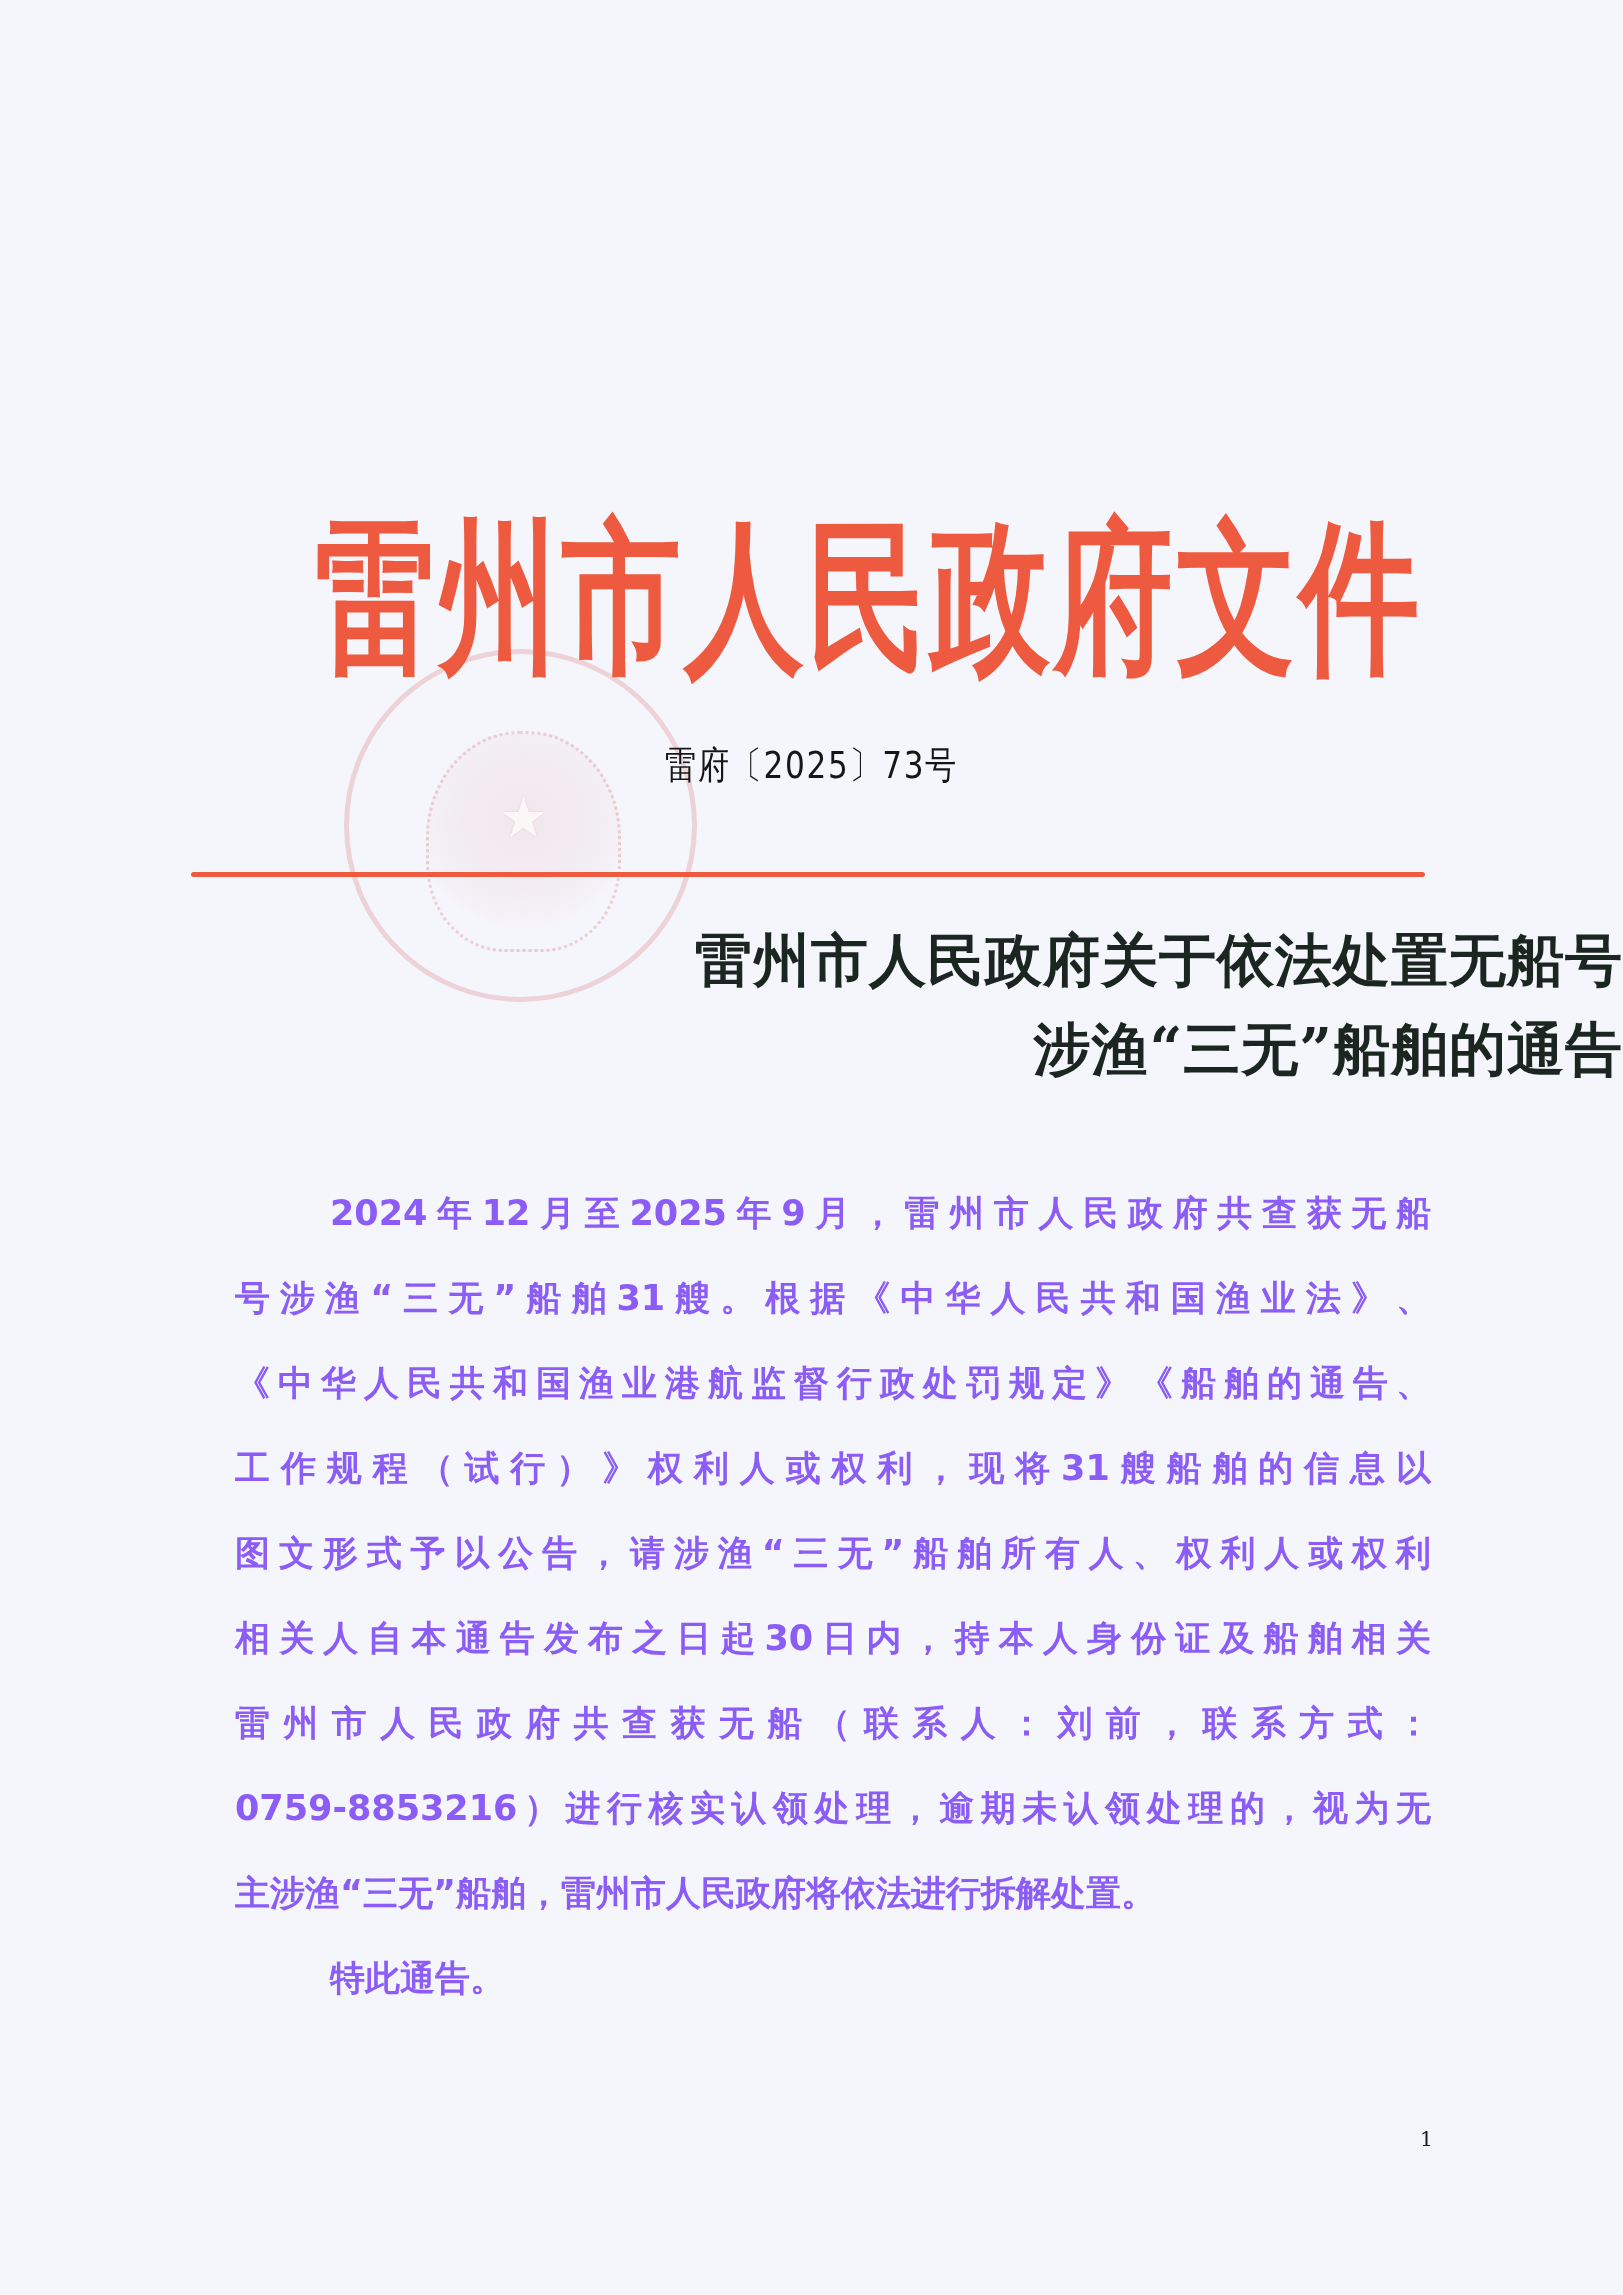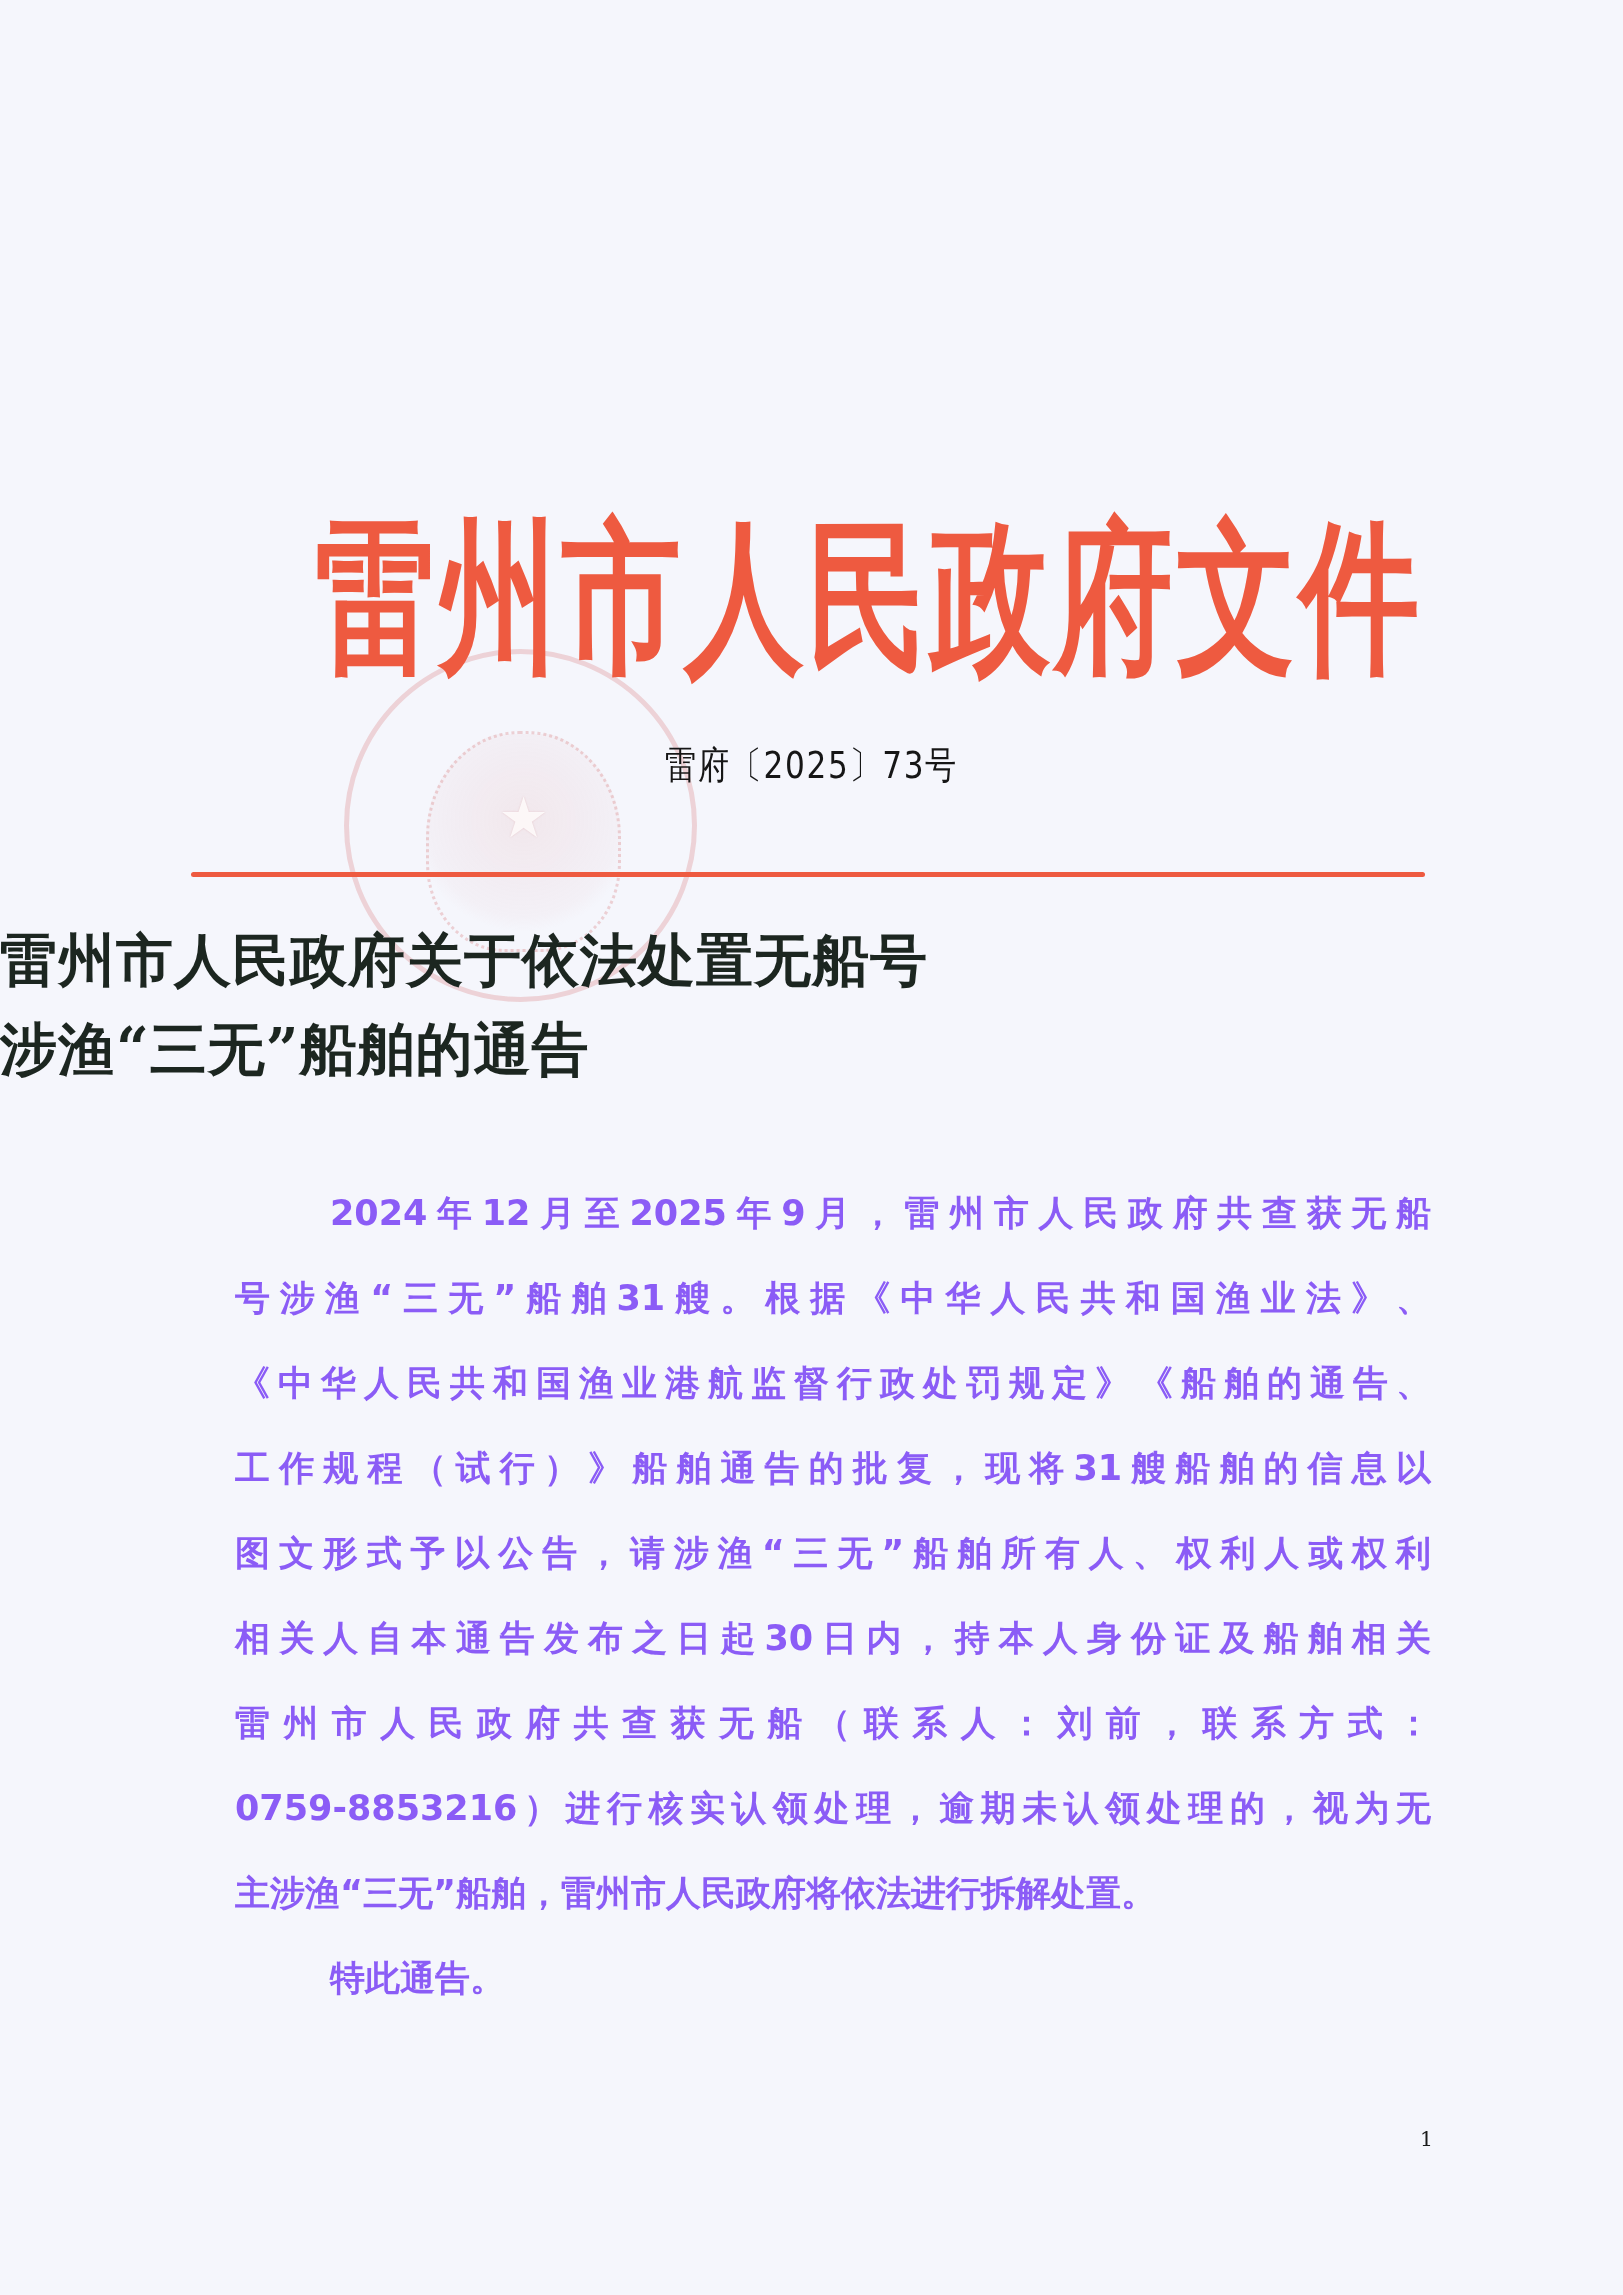--- a/index.html
+++ b/index.html
@@ -50,21 +50,21 @@
     font-family: "DejaVu Sans", sans-serif;
     transform: scaleX(0.82); color: #161616;
   }
 
   .redline {
     position: absolute; left: 191px; top: 872px; width: 1234px; height: 5.1px;
     background: #ee5a40; border-radius: 2.6px;
   }
 
   .title {
-    position: absolute; left: 0; width: 100%; text-align: left;
+    position: absolute; left: 0; width: 100%; text-align: right;
     font-family: "DejaVu Serif", serif; font-weight: bold;
     font-size: 57px; line-height: 1; color: #1c2620; letter-spacing: 1px;
   }
   .title.l1 { top: 931px; }
   .title.l2 { top: 1020px; }
 
   .body {
     position: absolute; left: 235px; top: 1171px; width: 1196px;
     font-family: "DejaVu Sans", sans-serif;
     font-size: 35px; line-height: 85px; color: #8b5cf6; font-weight: bold;
@@ -106,21 +106,21 @@
 
   <div class="redline"></div>
 
   <div class="title l1">雷州市人民政府关于依法处置无船号</div>
   <div class="title l2">涉渔“三无”船舶的通告</div>
 
   <div class="body">
     <span class="line indent">2024年12月至2025年9月，雷州市人民政府共查获无船</span>
     <span class="line">号涉渔“三无”船舶31艘。根据《中华人民共和国渔业法》、</span>
     <span class="line">《中华人民共和国渔业港航监督行政处罚规定》《船舶的通告、</span>
-    <span class="line">工作规程（试行）》船舶通告的批复，现将31艘船舶的信息以</span>
+    <span class="line">工作规程（试行）》权利人或权利，现将31艘船舶的信息以</span>
     <span class="line">图文形式予以公告，请涉渔“三无”船舶所有人、权利人或权利</span>
     <span class="line">相关人自本通告发布之日起30日内，持本人身份证及船舶相关</span>
     <span class="line">雷州市人民政府共查获无船（联系人：刘前，联系方式：</span>
     <span class="line">0759-8853216）进行核实认领处理，逾期未认领处理的，视为无</span>
     <span class="line last">主涉渔“三无”船舶，雷州市人民政府将依法进行拆解处置。</span>
     <span class="line closing">特此通告。</span>
   </div>
 
   <div class="pagenum">1</div>
 </div>

